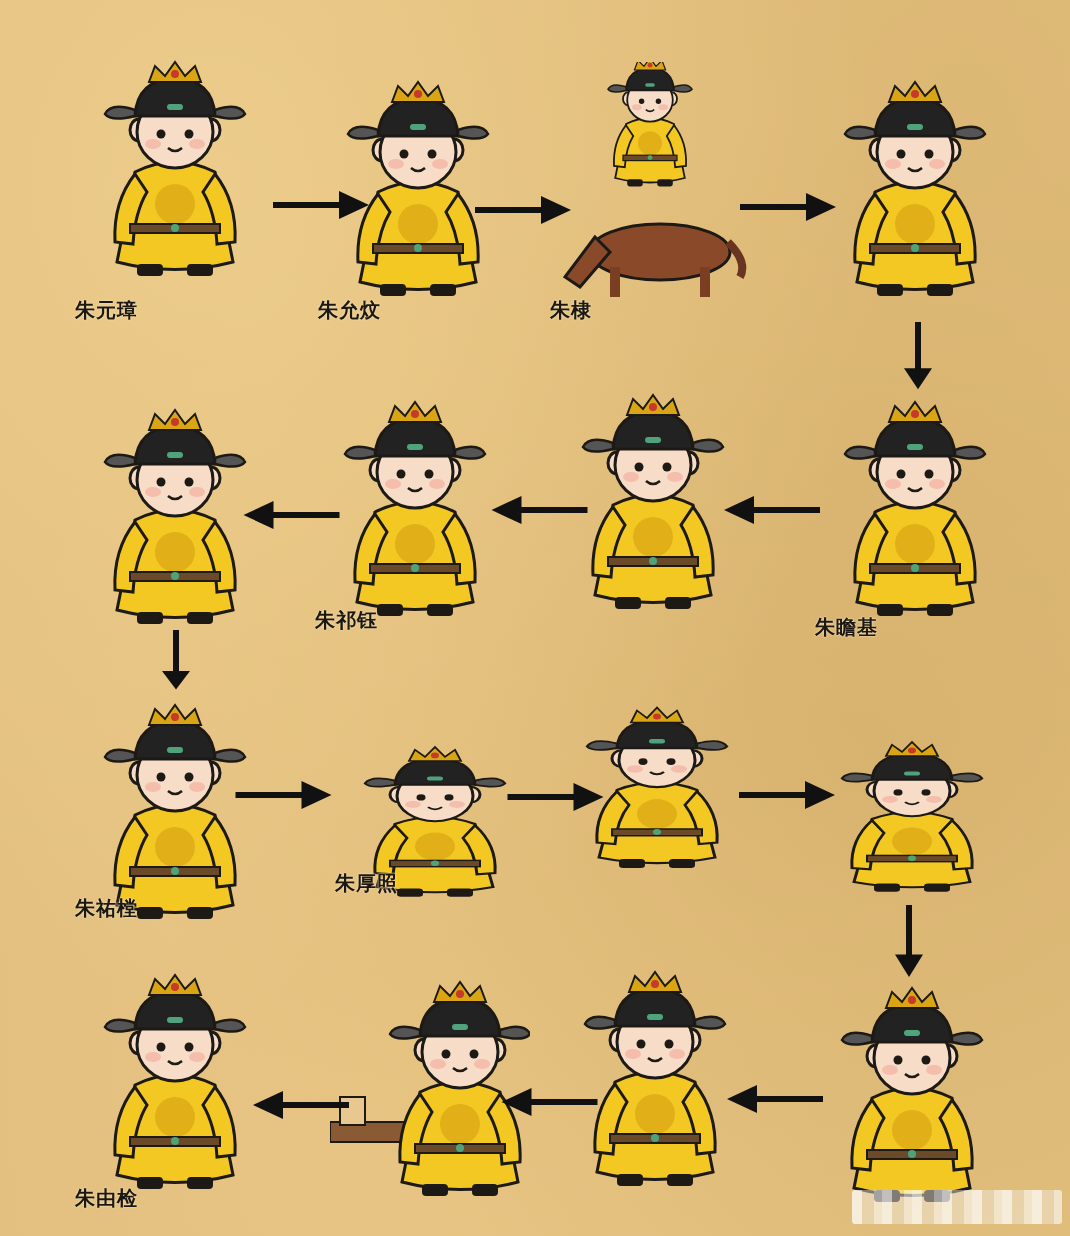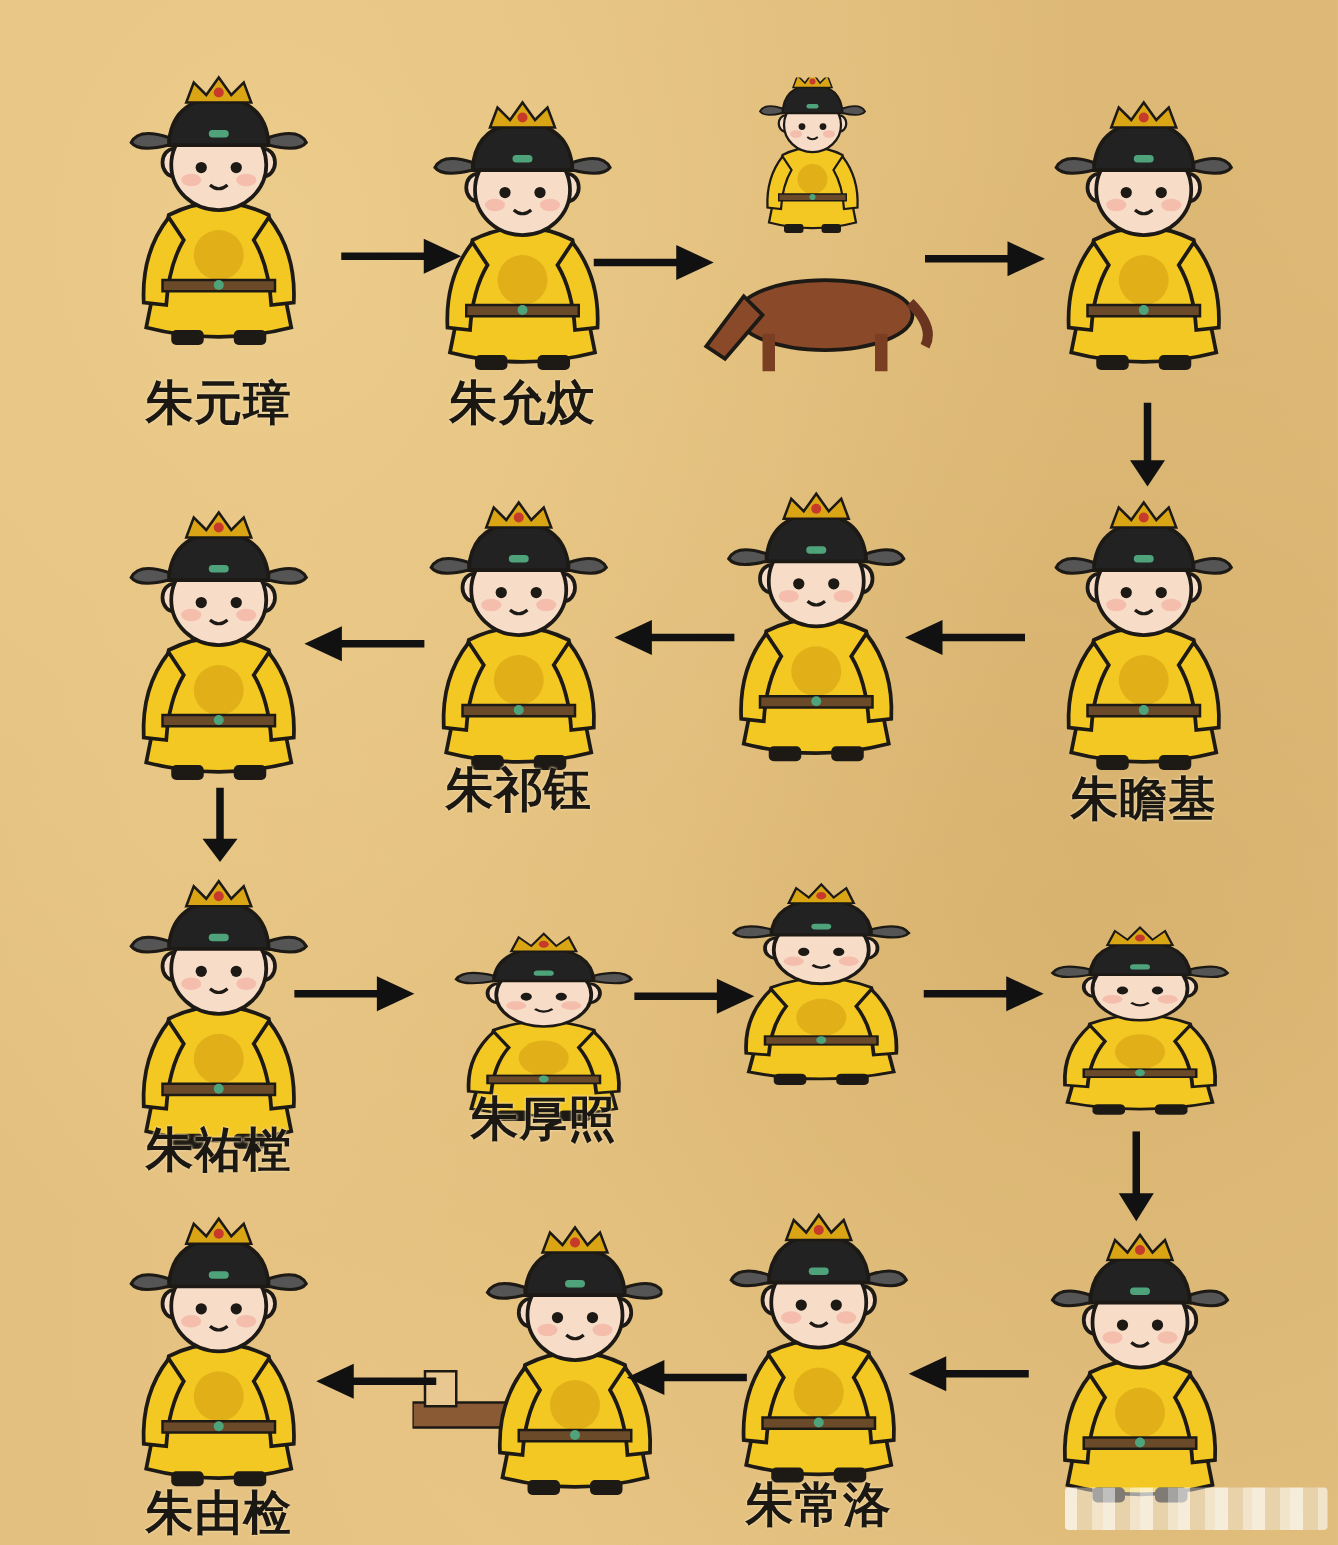--- a/index.html
+++ b/index.html
@@ -9,22 +9,22 @@
     background-image:
       radial-gradient(ellipse at 20% 15%, rgba(245,215,150,0.55), transparent 55%),
       radial-gradient(ellipse at 80% 60%, rgba(205,165,95,0.45), transparent 60%),
       radial-gradient(ellipse at 40% 85%, rgba(240,205,140,0.5), transparent 55%),
       radial-gradient(ellipse at 90% 10%, rgba(210,170,100,0.35), transparent 50%);
     font-family: "DejaVu Serif", serif;
   }
   .node { position: absolute; width: 200px; height: 290px; }
   .figure { position: absolute; left: 0; top: 0; width: 200px; height: 240px; }
   .label {
-    position: absolute; left: 0; width: 200px; text-align: center;
-    font-size: 38px; font-weight: bold; color: #1b1712; letter-spacing: 1px;
+    position: absolute; left: 0; width: 200px; text-align: left;
+    font-size: 20px; font-weight: bold; color: #1b1712; letter-spacing: 1px;
     text-shadow: 0 0 2px #f3dca8, 0 0 2px #f3dca8;
   }
   .arrow { position: absolute; }
   .watermark {
     position: absolute; left: 852px; top: 1190px; width: 210px; height: 34px;
     background: repeating-linear-gradient(90deg, rgba(255,255,255,0.85) 0 10px, rgba(240,235,225,0.55) 10px 22px, rgba(255,255,255,0.7) 22px 30px);
     border-radius: 3px; opacity: 0.85;
   }
 </style>
 </head>
@@ -88,20 +88,21 @@
   <svg class="figure" viewBox="0 0 200 240">
     <ellipse cx="110" cy="190" rx="70" ry="28" fill="#8a4a2a" stroke="#1d1a16" stroke-width="3"></ellipse>
     <path d="M45 175 L15 215 L30 225 L60 190 Z" fill="#8a4a2a" stroke="#1d1a16" stroke-width="3"></path>
     <rect x="60" y="205" width="10" height="30" fill="#7a3f22"></rect>
     <rect x="150" y="205" width="10" height="30" fill="#7a3f22"></rect>
     <path d="M178 180 Q198 200 190 215" stroke="#6a3520" stroke-width="8" fill="none"></path>
     <g transform="translate(40,-10) scale(0.6)">
         <use href="#emperor"></use>
       </g>
   </svg>
+  <div class="label" style="top:235px">朱棣</div>
 </div>
 <div class="node" style="left:815px;top:72px">
   <svg class="figure" viewBox="0 0 200 240">
       <use href="#emperor"></use>
     </svg>
 </div>
 
 <svg class="arrow" style="left:268px;top:190px" width="110" height="30" viewBox="0 -15 100 30">
     <use href="#arrow-right"></use>
   </svg>
@@ -211,21 +212,20 @@
 <div class="node" style="left:812px;top:978px">
   <svg class="figure" viewBox="0 0 200 240">
       <use href="#emperor"></use>
     </svg>
   <div class="label" style="top:212px"></div>
 </div>
 <div class="node" style="left:555px;top:962px">
   <svg class="figure" viewBox="0 0 200 240">
       <use href="#emperor"></use>
     </svg>
-  <div class="label" style="top:217px">朱常洛</div>
 </div>
 <div class="node" style="left:330px;top:972px">
   <svg class="figure" viewBox="0 0 200 240">
     <rect x="0" y="150" width="90" height="20" fill="#8a5a35" stroke="#1d1a16" stroke-width="2"></rect>
     <rect x="10" y="125" width="25" height="28" fill="#e8c890" stroke="#1d1a16" stroke-width="2"></rect>
     <g transform="translate(30,0)">
         <use href="#emperor"></use>
       </g>
   </svg>
 </div>

